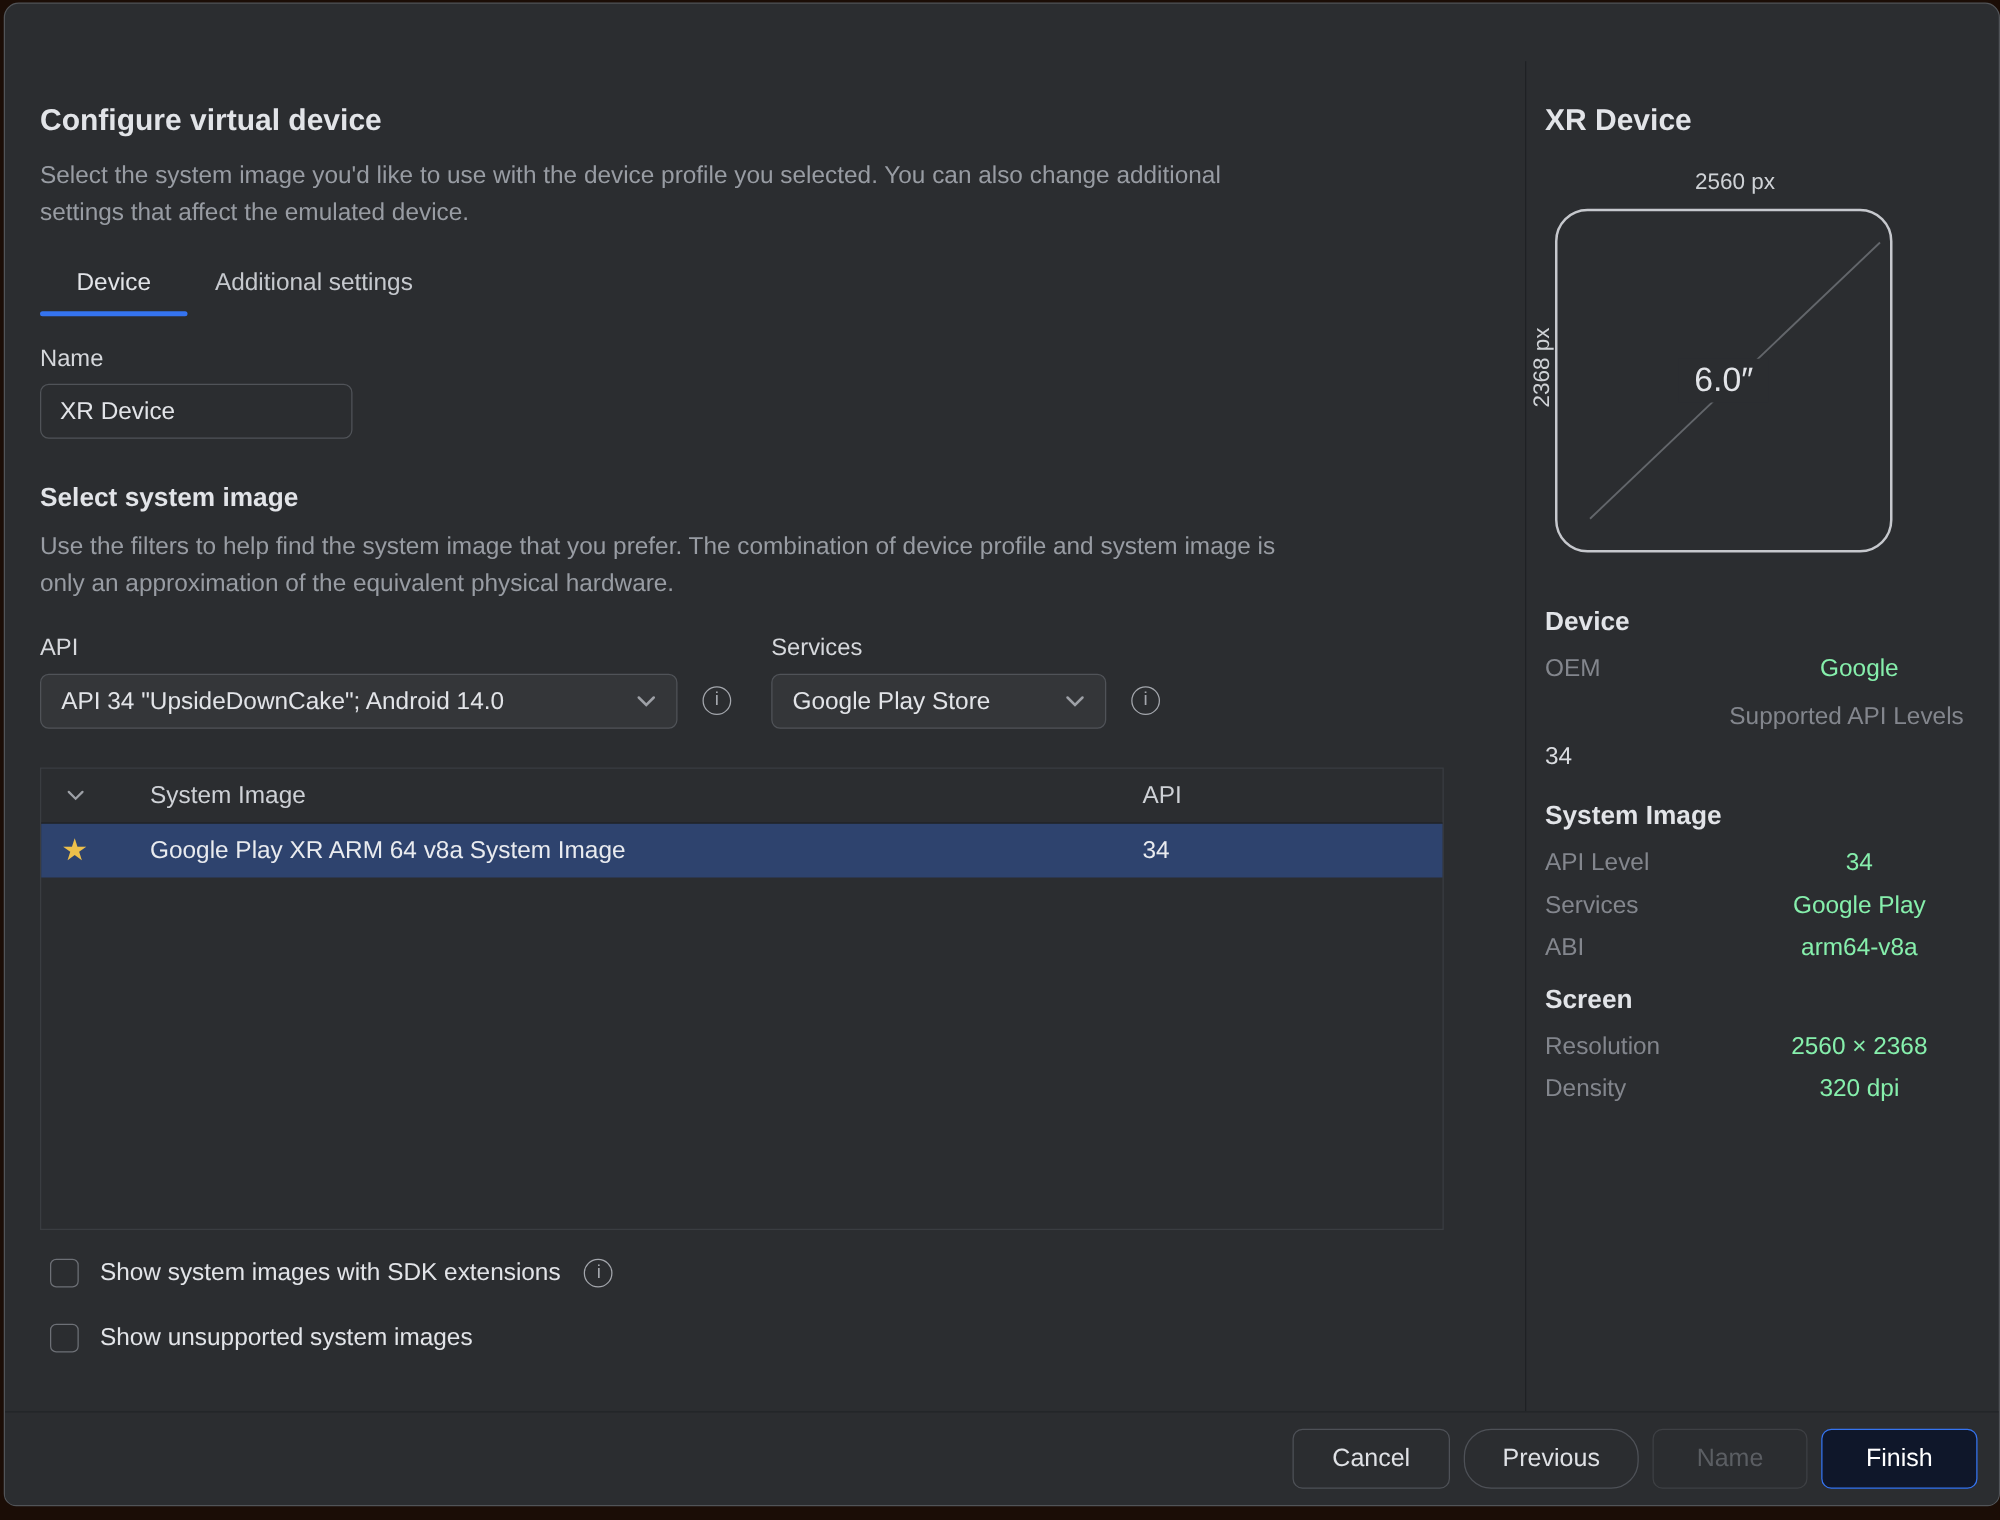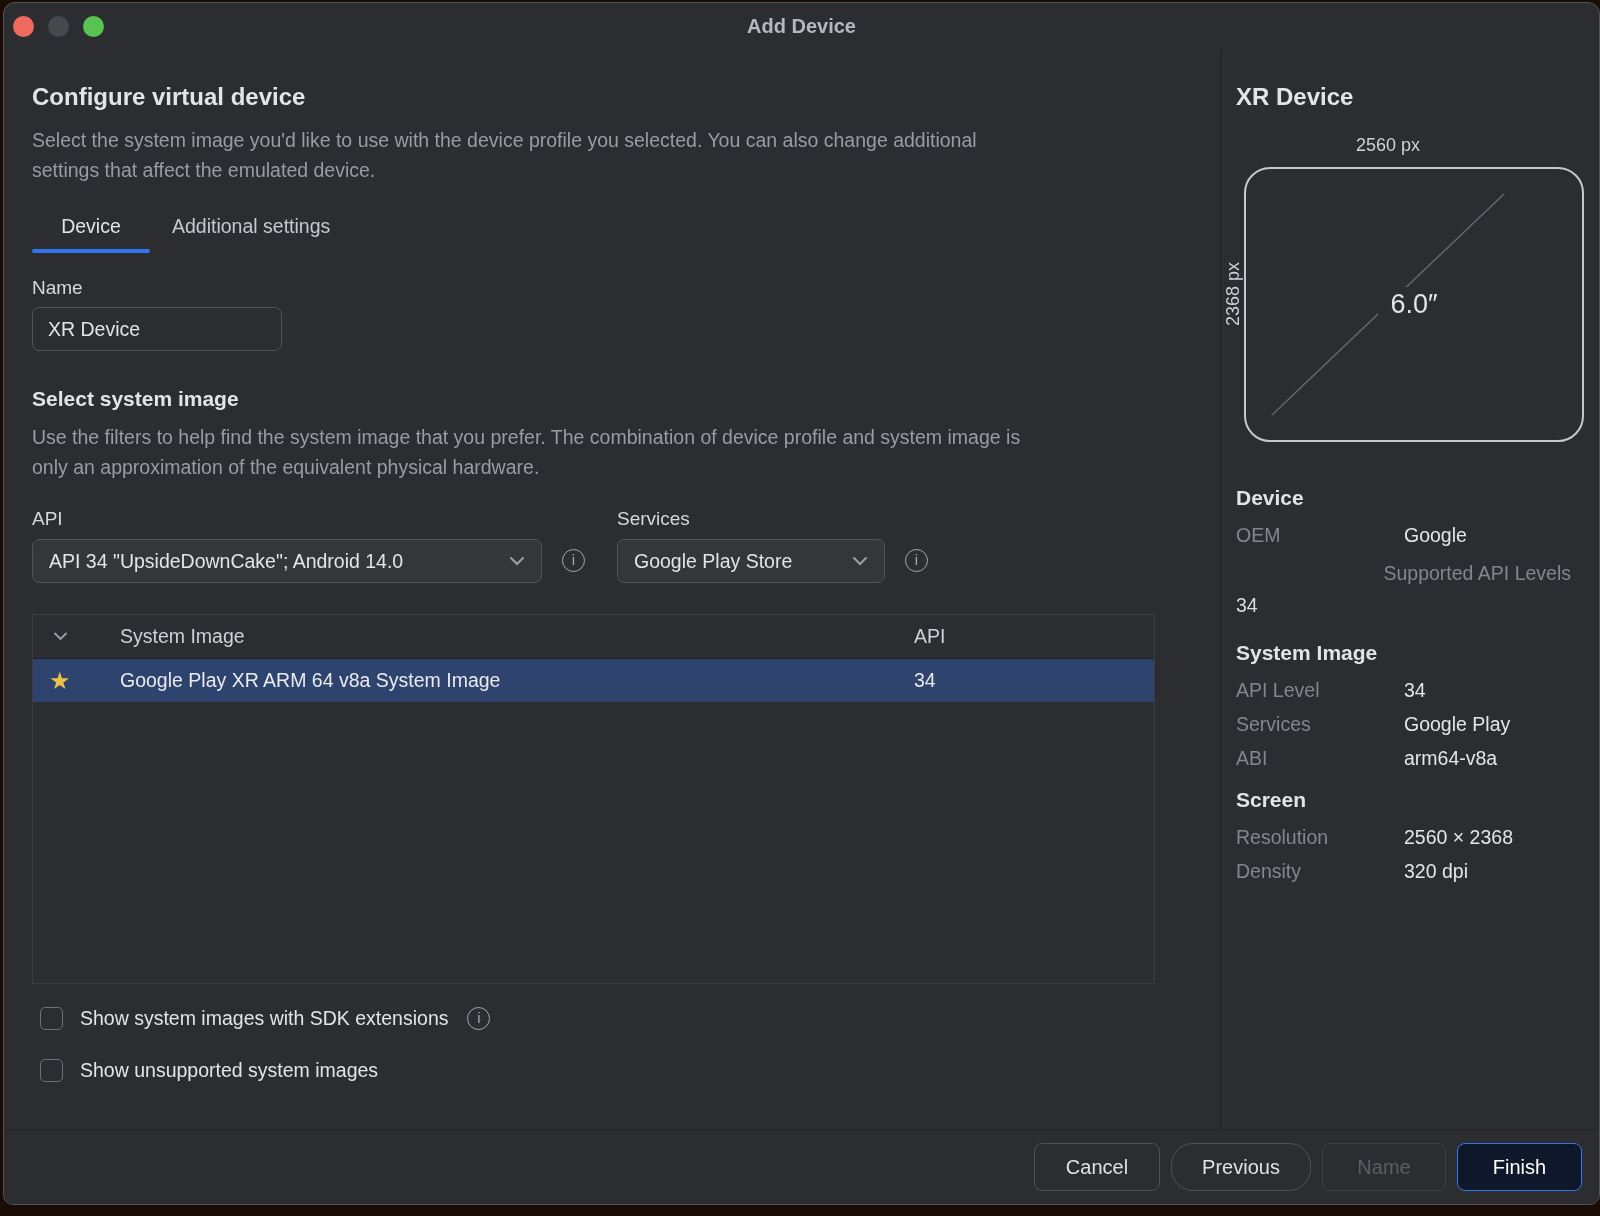--- a/index.html
+++ b/index.html
@@ -89,36 +89,36 @@
     width:23px; height:23px; border:1.5px solid #6d7076; border-radius:5px;
     margin:0 17px 0 8px; flex:none; cursor:default;
   }
   .check-label { font-size:19.5px; color:#e2e4e8; }
   .check-row .info-icon { align-self:center; margin:0 0 0 19px; }
 
   
   .diagram { position:relative; margin-top:24px; width:308px; }
   .dim-top { width:288px; margin-left:8px; text-align:center; font-size:18px; color:#cfd2d6; height:22px; }
   .screen-rect {
-    position:relative; margin:10px 0 0 8px; width:340px; height:275px;
+    position:relative; margin:10px 0 0 8px; width:270px; height:275px;
     border:2px solid #c6c8cd; border-radius:26px;
     display:flex; align-items:center; justify-content:center;
   }
   .screen-rect svg.diag { position:absolute; left:0; top:0; }
   .diag-label { position:relative; background:#2b2d30; padding:2px 12px; font-size:27px; color:#e2e4e8; }
   .dim-left {
     position:absolute; left:-13px; top:127px;
     writing-mode:vertical-rl; transform:rotate(180deg);
     font-size:18px; color:#cfd2d6;
   }
   .side-sec-title { font-size:21px; font-weight:bold; color:#e2e4e8; }
   .mt-dev { margin-top:44px; } .mt-sys { margin-top:20px; } .mt-scr { margin-top:16px; }
   .kv { display:grid; grid-template-columns:168px 1fr; font-size:19.5px; height:27px; align-items:center; }
   .kv.first { margin-top:12px; } .kv + .kv { margin-top:7px; }
-  .kv .k { color:#83868d; } .kv .v { color:#e5e5e5; }
+  .kv .k { color:#83868d; } .kv .v { color:#86efac;text-align:center; }
   .stack-label { margin-top:13px; font-size:19.5px; color:#83868d; height:27px;text-align:right; }
   .stack-value { margin-top:5px; font-size:19.5px; color:#d9dbdf; height:27px; }
 
   
   .footer {
     position:absolute; left:0; right:0; bottom:0; height:75px;
     border-top:1px solid #222427;
     display:flex; align-items:center; justify-content:flex-end;
     gap:11px; padding-right:17px; background:#2b2d30;
   }
@@ -129,28 +129,20 @@
   }
   .btn-cancel { min-width:126px; } .btn-previous { min-width:140px;border-radius:22px; }
   .btn-next { min-width:124px; color:#5b5e63; border-color:#3e4044; }
   .btn-finish { min-width:125px; background:#0f172a; border-color:#3574f0; color:#ffffff; }
 </style>
 </head>
 <body>
 
 <div class="window">
 
-  <div class="titlebar">
-    <div class="lights">
-      <div class="light" style="background:#f0695f"></div>
-      <div class="light" style="background:#45484c"></div>
-      <div class="light" style="background:#57c353"></div>
-    </div>
-    <div class="titlebar-title">Add Device</div>
-  </div>
 
   <div class="content">
 
     <div class="main">
       <h1 class="pane-title">Configure virtual device</h1>
       <p class="desc">Select the system image you'd like to use with the device profile you selected. You can also change additional settings that affect the emulated device.</p>
 
       <div class="tabs">
         <div class="tab active">
           <span>Device</span>

